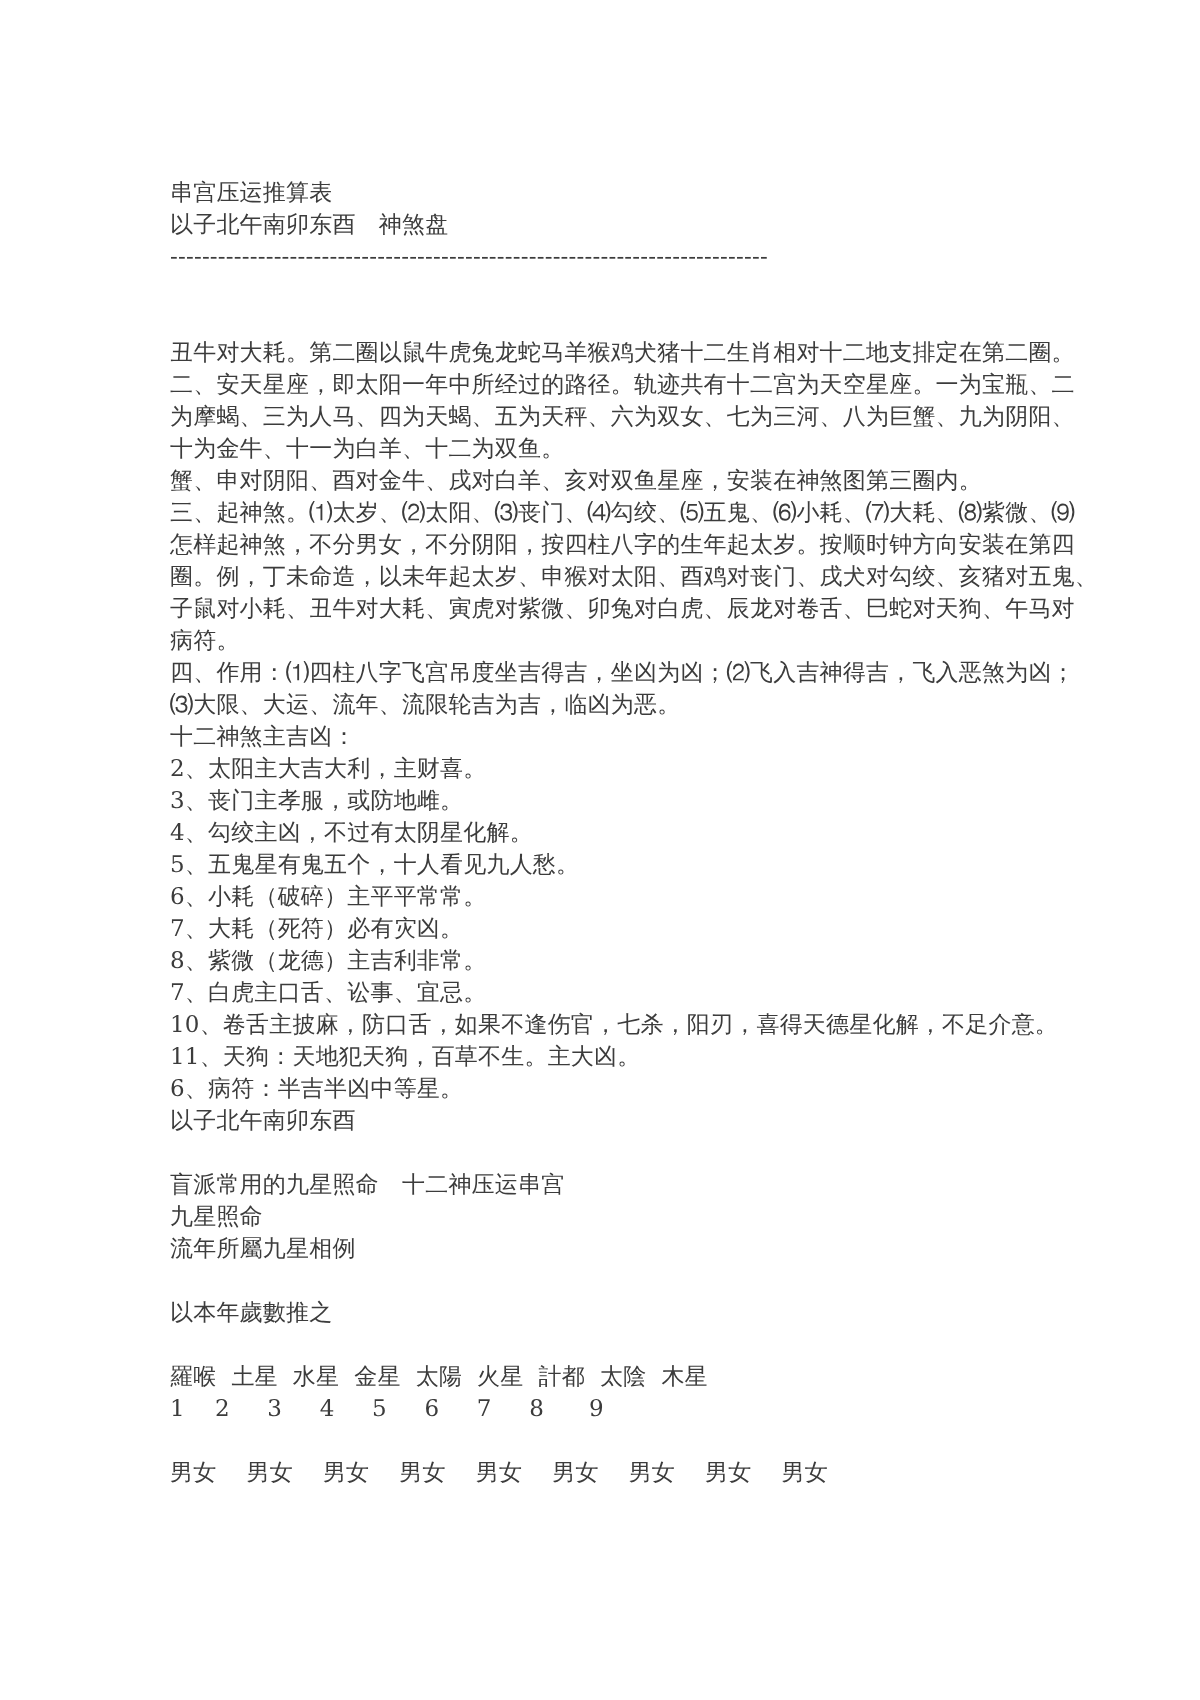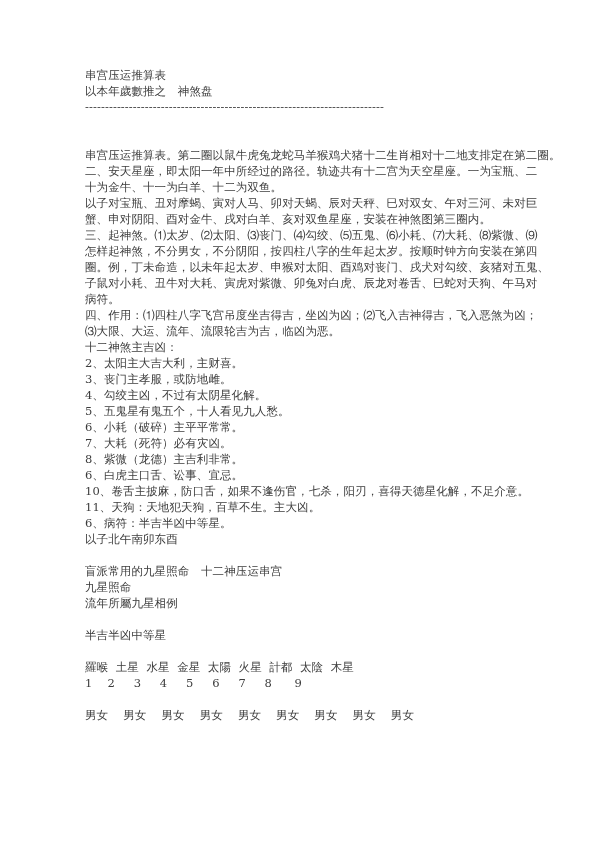--- a/index.html
+++ b/index.html
@@ -6,73 +6,73 @@
   body {
     width: 600px;
     height: 850px;
     background: #ffffff;
     overflow: hidden;
   }
   .page {
     box-sizing: border-box;
     width: 556px;
     height: 850px;
-    padding: 67px 40px 0 85px;
+    padding: 88px 40px 0 85px;
     background: #ffffff;
     font-family: "DejaVu Serif", "Liberation Serif", serif;
     color: #3c3c3c;
   }
   .line {
     font-size: 11.5px;
     line-height: 16px;
     min-height: 16px;
     white-space: pre;
     letter-spacing: 0.1px;
   }
 </style>
 </head>
 <body style="background: rgb(255, 255, 255);">
 
 <div class="page" style="color: rgb(60, 60, 60);">
   <div>
       <div class="line">串宫压运推算表</div>
-      <div class="line">以本年歲數推之　神煞盘</div>
+      <div class="line">以子北午南卯东酉　神煞盘</div>
       <div class="line">---------------------------------------------------------------------------</div>
       <div class="line"></div>
       <div class="line"></div>
-      <div class="line">串宫压运推算表。第二圈以鼠牛虎兔龙蛇马羊猴鸡犬猪十二生肖相对十二地支排定在第二圈。</div>
+      <div class="line">丑牛对大耗。第二圈以鼠牛虎兔龙蛇马羊猴鸡犬猪十二生肖相对十二地支排定在第二圈。</div>
       <div class="line">二、安天星座，即太阳一年中所经过的路径。轨迹共有十二宫为天空星座。一为宝瓶、二</div>
+      <div class="line">为摩蝎、三为人马、四为天蝎、五为天秤、六为双女、七为三河、八为巨蟹、九为阴阳、</div>
       <div class="line">十为金牛、十一为白羊、十二为双鱼。</div>
-      <div class="line">以子对宝瓶、丑对摩蝎、寅对人马、卯对天蝎、辰对天秤、巳对双女、午对三河、未对巨</div>
       <div class="line">蟹、申对阴阳、酉对金牛、戌对白羊、亥对双鱼星座，安装在神煞图第三圈内。</div>
       <div class="line">三、起神煞。⑴太岁、⑵太阳、⑶丧门、⑷勾绞、⑸五鬼、⑹小耗、⑺大耗、⑻紫微、⑼</div>
       <div class="line">怎样起神煞，不分男女，不分阴阳，按四柱八字的生年起太岁。按顺时钟方向安装在第四</div>
       <div class="line">圈。例，丁未命造，以未年起太岁、申猴对太阳、酉鸡对丧门、戌犬对勾绞、亥猪对五鬼、</div>
       <div class="line">子鼠对小耗、丑牛对大耗、寅虎对紫微、卯兔对白虎、辰龙对卷舌、巳蛇对天狗、午马对</div>
       <div class="line">病符。</div>
       <div class="line">四、作用：⑴四柱八字飞宫吊度坐吉得吉，坐凶为凶；⑵飞入吉神得吉，飞入恶煞为凶；</div>
       <div class="line">⑶大限、大运、流年、流限轮吉为吉，临凶为恶。</div>
       <div class="line">十二神煞主吉凶：</div>
       <div class="line">2、太阳主大吉大利，主财喜。</div>
       <div class="line">3、丧门主孝服，或防地雌。</div>
       <div class="line">4、勾绞主凶，不过有太阴星化解。</div>
       <div class="line">5、五鬼星有鬼五个，十人看见九人愁。</div>
       <div class="line">6、小耗（破碎）主平平常常。</div>
       <div class="line">7、大耗（死符）必有灾凶。</div>
       <div class="line">8、紫微（龙德）主吉利非常。</div>
-      <div class="line">6、白虎主口舌、讼事、宜忌。</div>
+      <div class="line">7、白虎主口舌、讼事、宜忌。</div>
       <div class="line">10、卷舌主披麻，防口舌，如果不逢伤官，七杀，阳刃，喜得天德星化解，不足介意。</div>
       <div class="line">11、天狗：天地犯天狗，百草不生。主大凶。</div>
       <div class="line">6、病符：半吉半凶中等星。</div>
       <div class="line">以子北午南卯东酉</div>
       <div class="line"></div>
       <div class="line">盲派常用的九星照命　十二神压运串宫</div>
       <div class="line">九星照命</div>
       <div class="line">流年所屬九星相例</div>
       <div class="line"></div>
-      <div class="line">半吉半凶中等星</div>
+      <div class="line">以本年歲數推之</div>
       <div class="line"></div>
       <div class="line">羅喉  土星  水星  金星  太陽  火星  計都  太陰  木星</div>
       <div class="line">1    2     3     4     5     6     7     8      9</div>
       <div class="line"></div>
       <div class="line">男女    男女    男女    男女    男女    男女    男女    男女    男女</div>
     </div>
 </div>
 
 </body></html>

